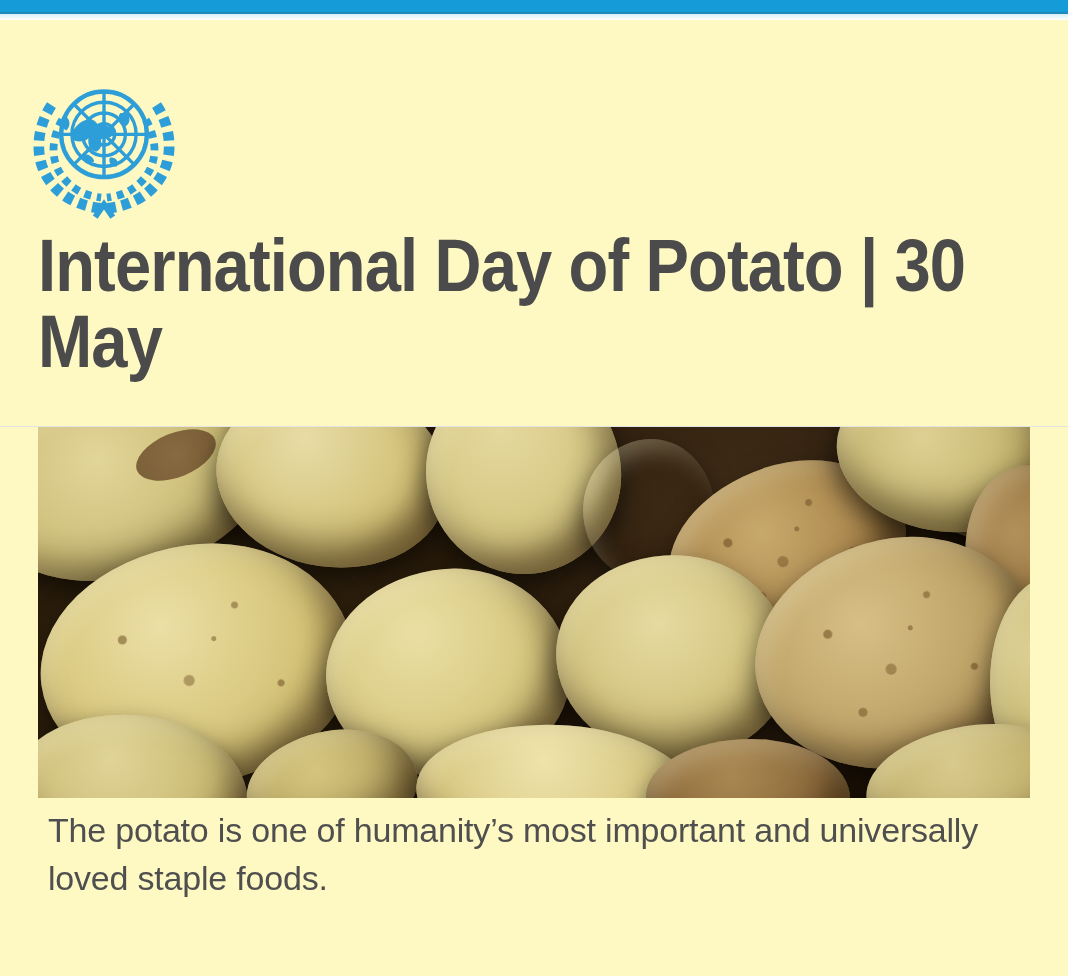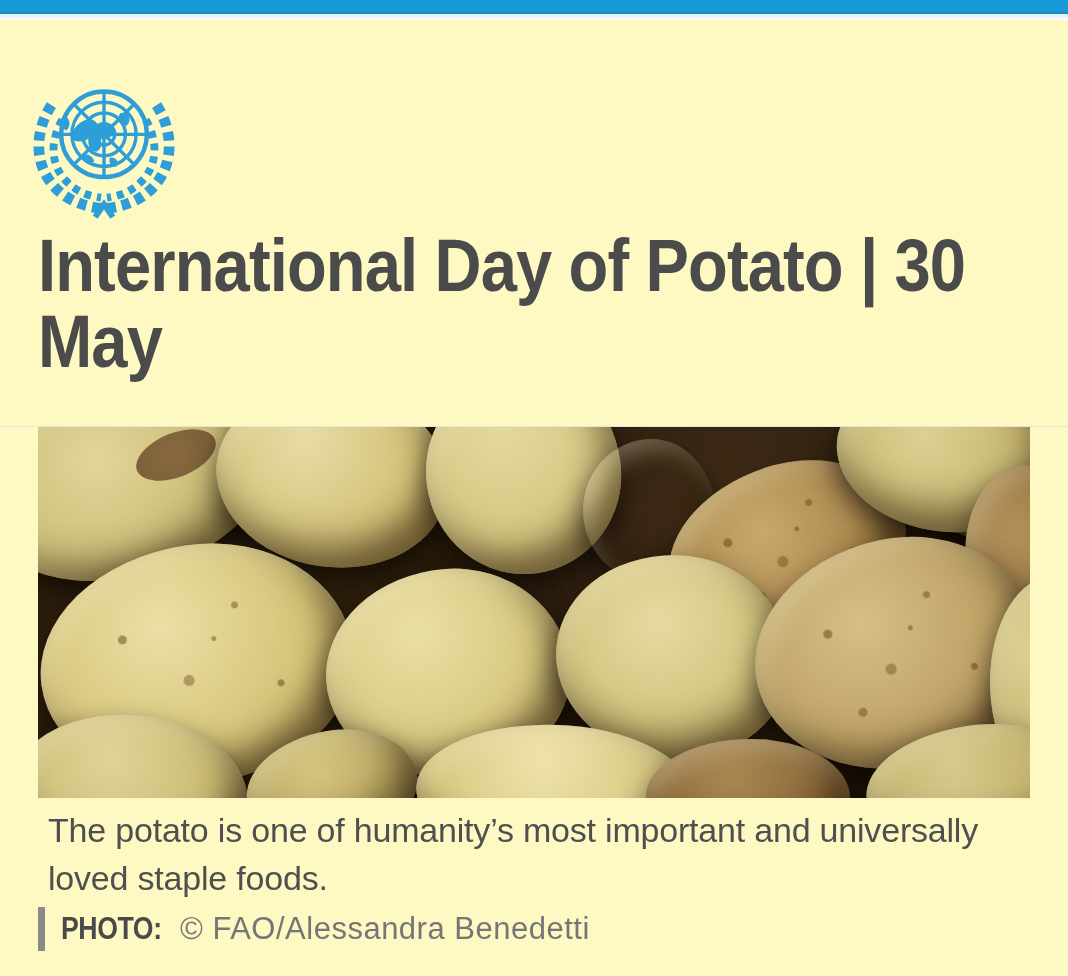--- a/index.html
+++ b/index.html
@@ -126,19 +126,14 @@
 
     <div class="pot" style="left:-24px;top:288px;width:234px;height:152px;transform:rotate(6deg);background:radial-gradient(circle at 40% 30%, #e0d396, #cabb74 60%, #a18850);"></div>
     <div class="pot" style="left:208px;top:304px;width:172px;height:112px;transform:rotate(-10deg);background:radial-gradient(circle at 42% 32%, #d4c47e, #bdab66 62%, #92793f);"></div>
     <div class="pot" style="left:378px;top:298px;width:284px;height:142px;transform:rotate(4deg);background:radial-gradient(circle at 44% 26%, #efe3ab, #d8c882 58%, #ad9455);"></div>
     <div class="pot" style="left:608px;top:312px;width:204px;height:114px;background:radial-gradient(circle at 42% 32%, #a98751, #8d6b3c 62%, #644822);"></div>
     <div class="pot" style="left:828px;top:298px;width:224px;height:124px;transform:rotate(-6deg);background:radial-gradient(circle at 40% 30%, #d8c98c, #c1b06a 62%, #957c42);"></div>
   </figure>
 
   <p class="caption">The potato is one of humanity’s most important and universally loved staple foods.</p>
 
-  <div class="credit">
-    <span class="credit-bar"></span>
-    <span class="credit-label">PHOTO:</span>
-    <span class="credit-text">© FAO/Alessandra Benedetti</span>
-  </div>
 
 </div>
 
 </body></html>

